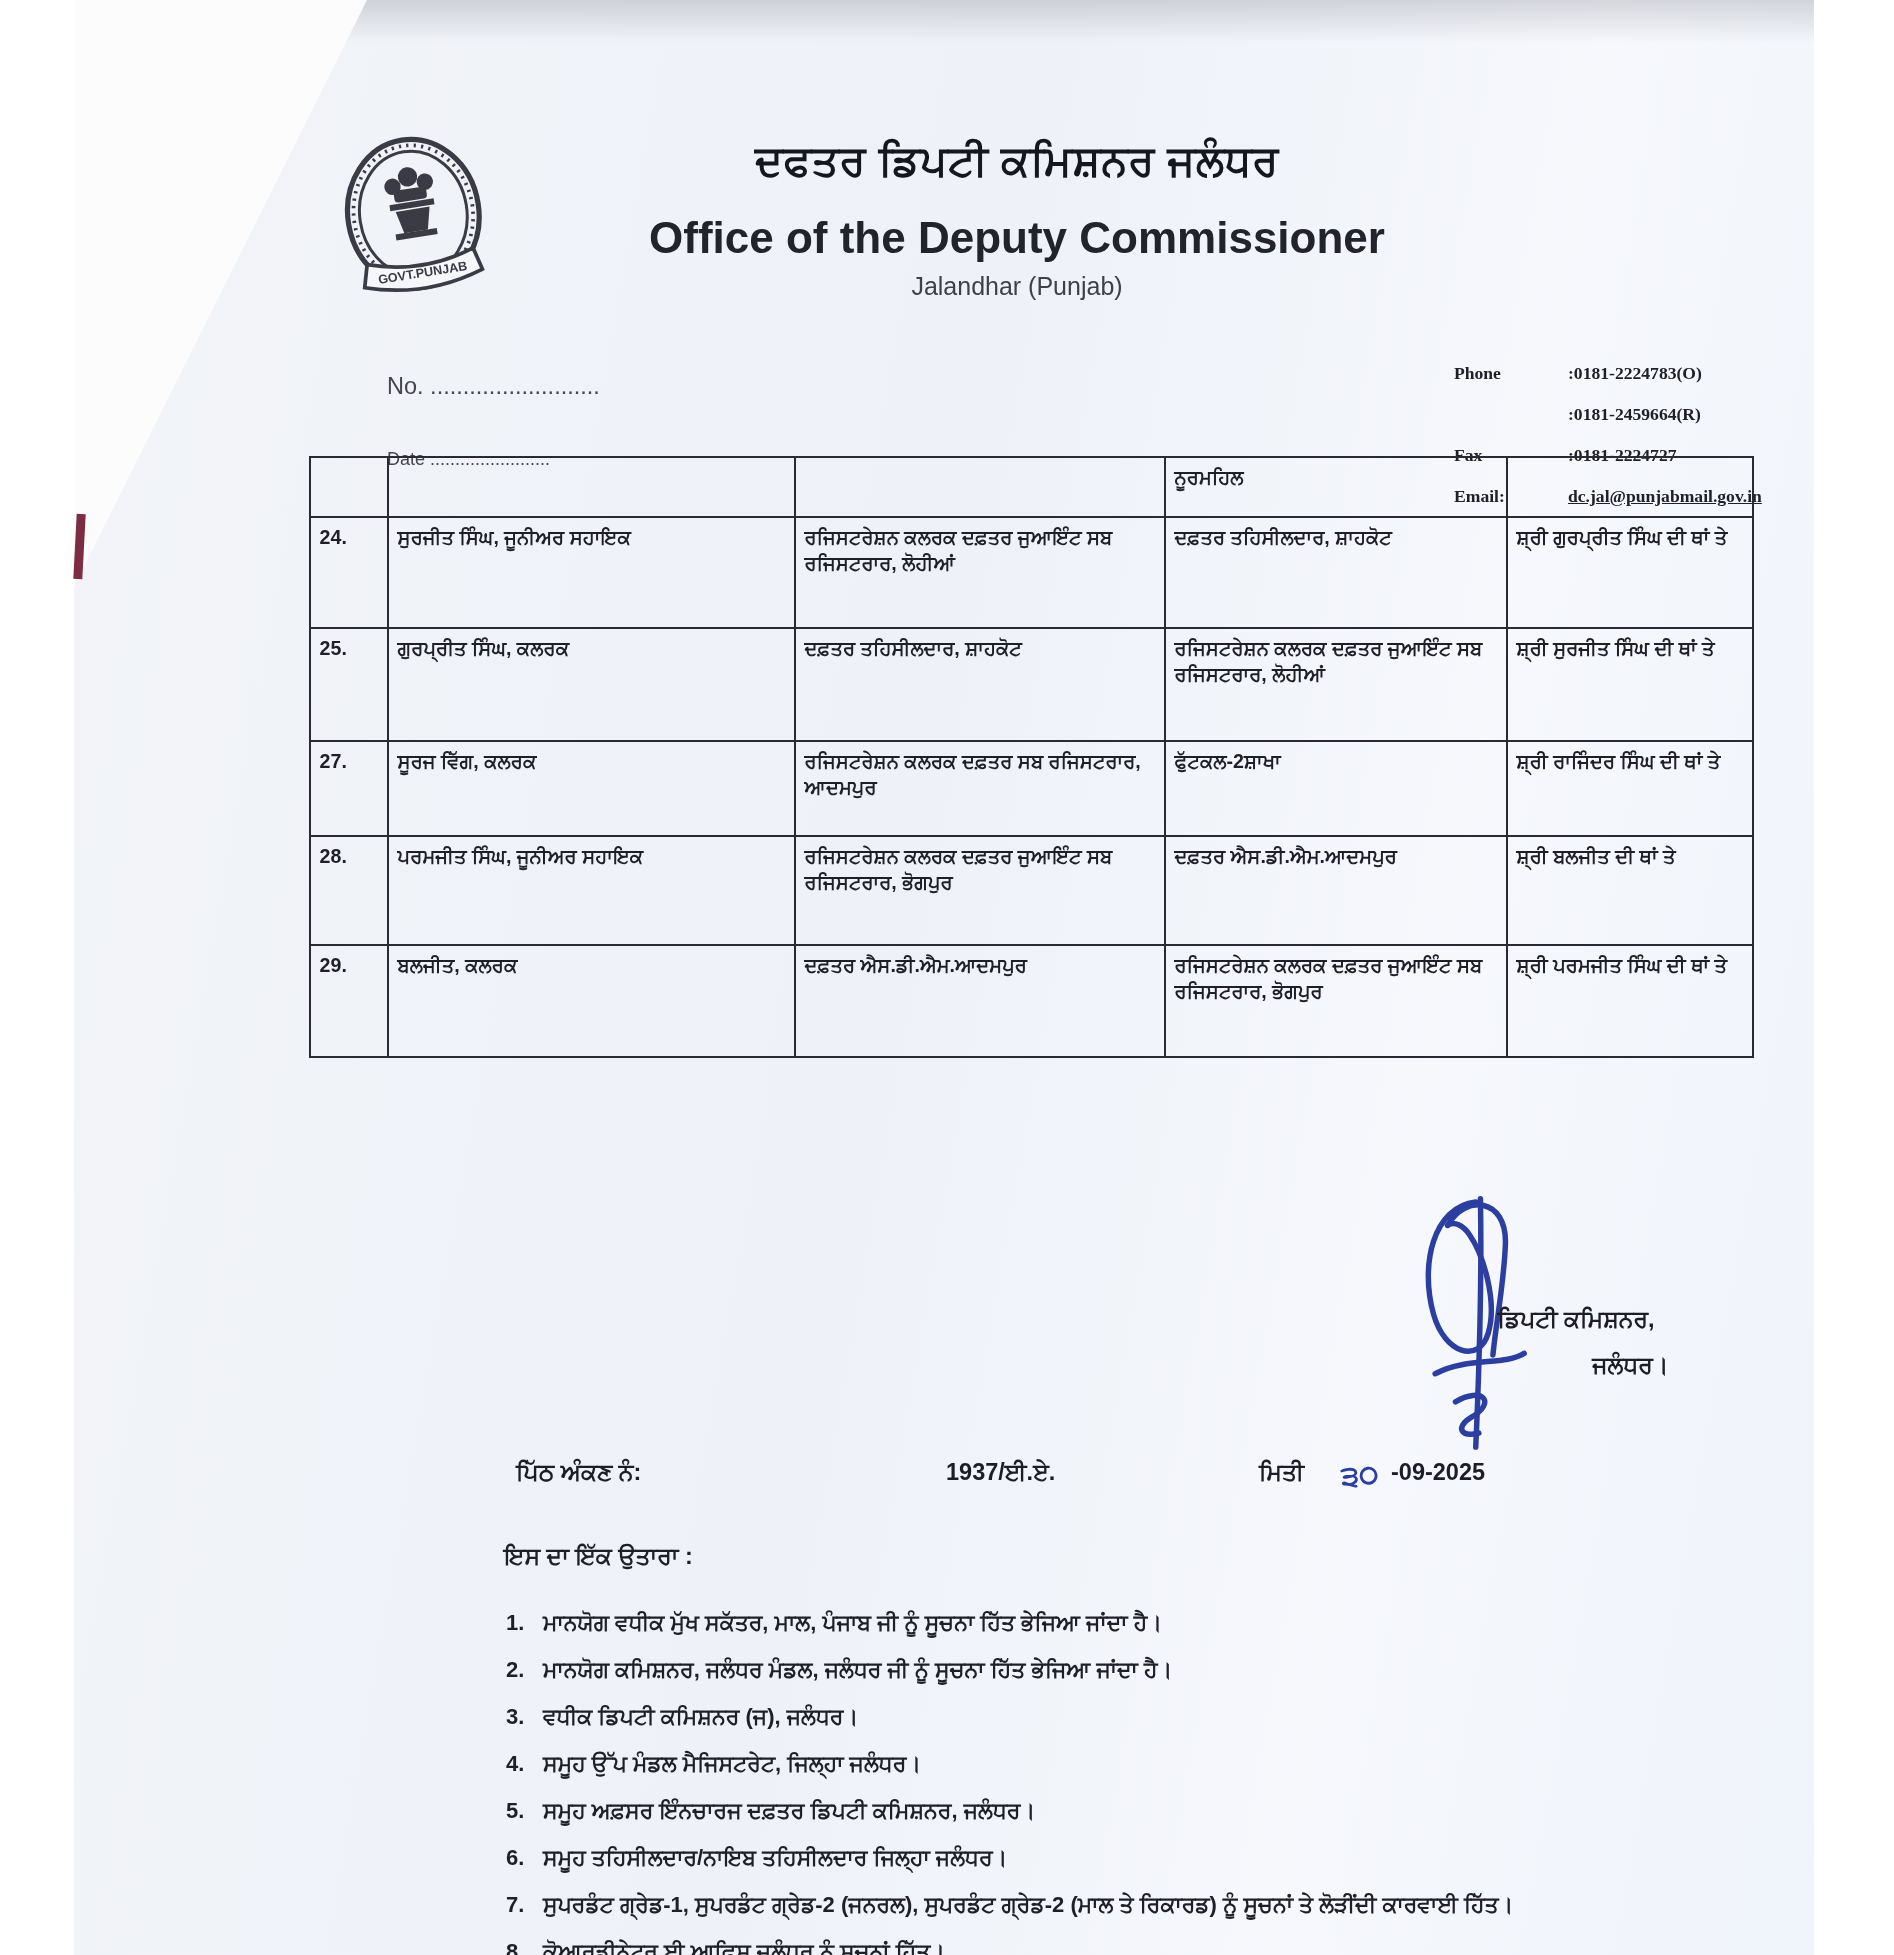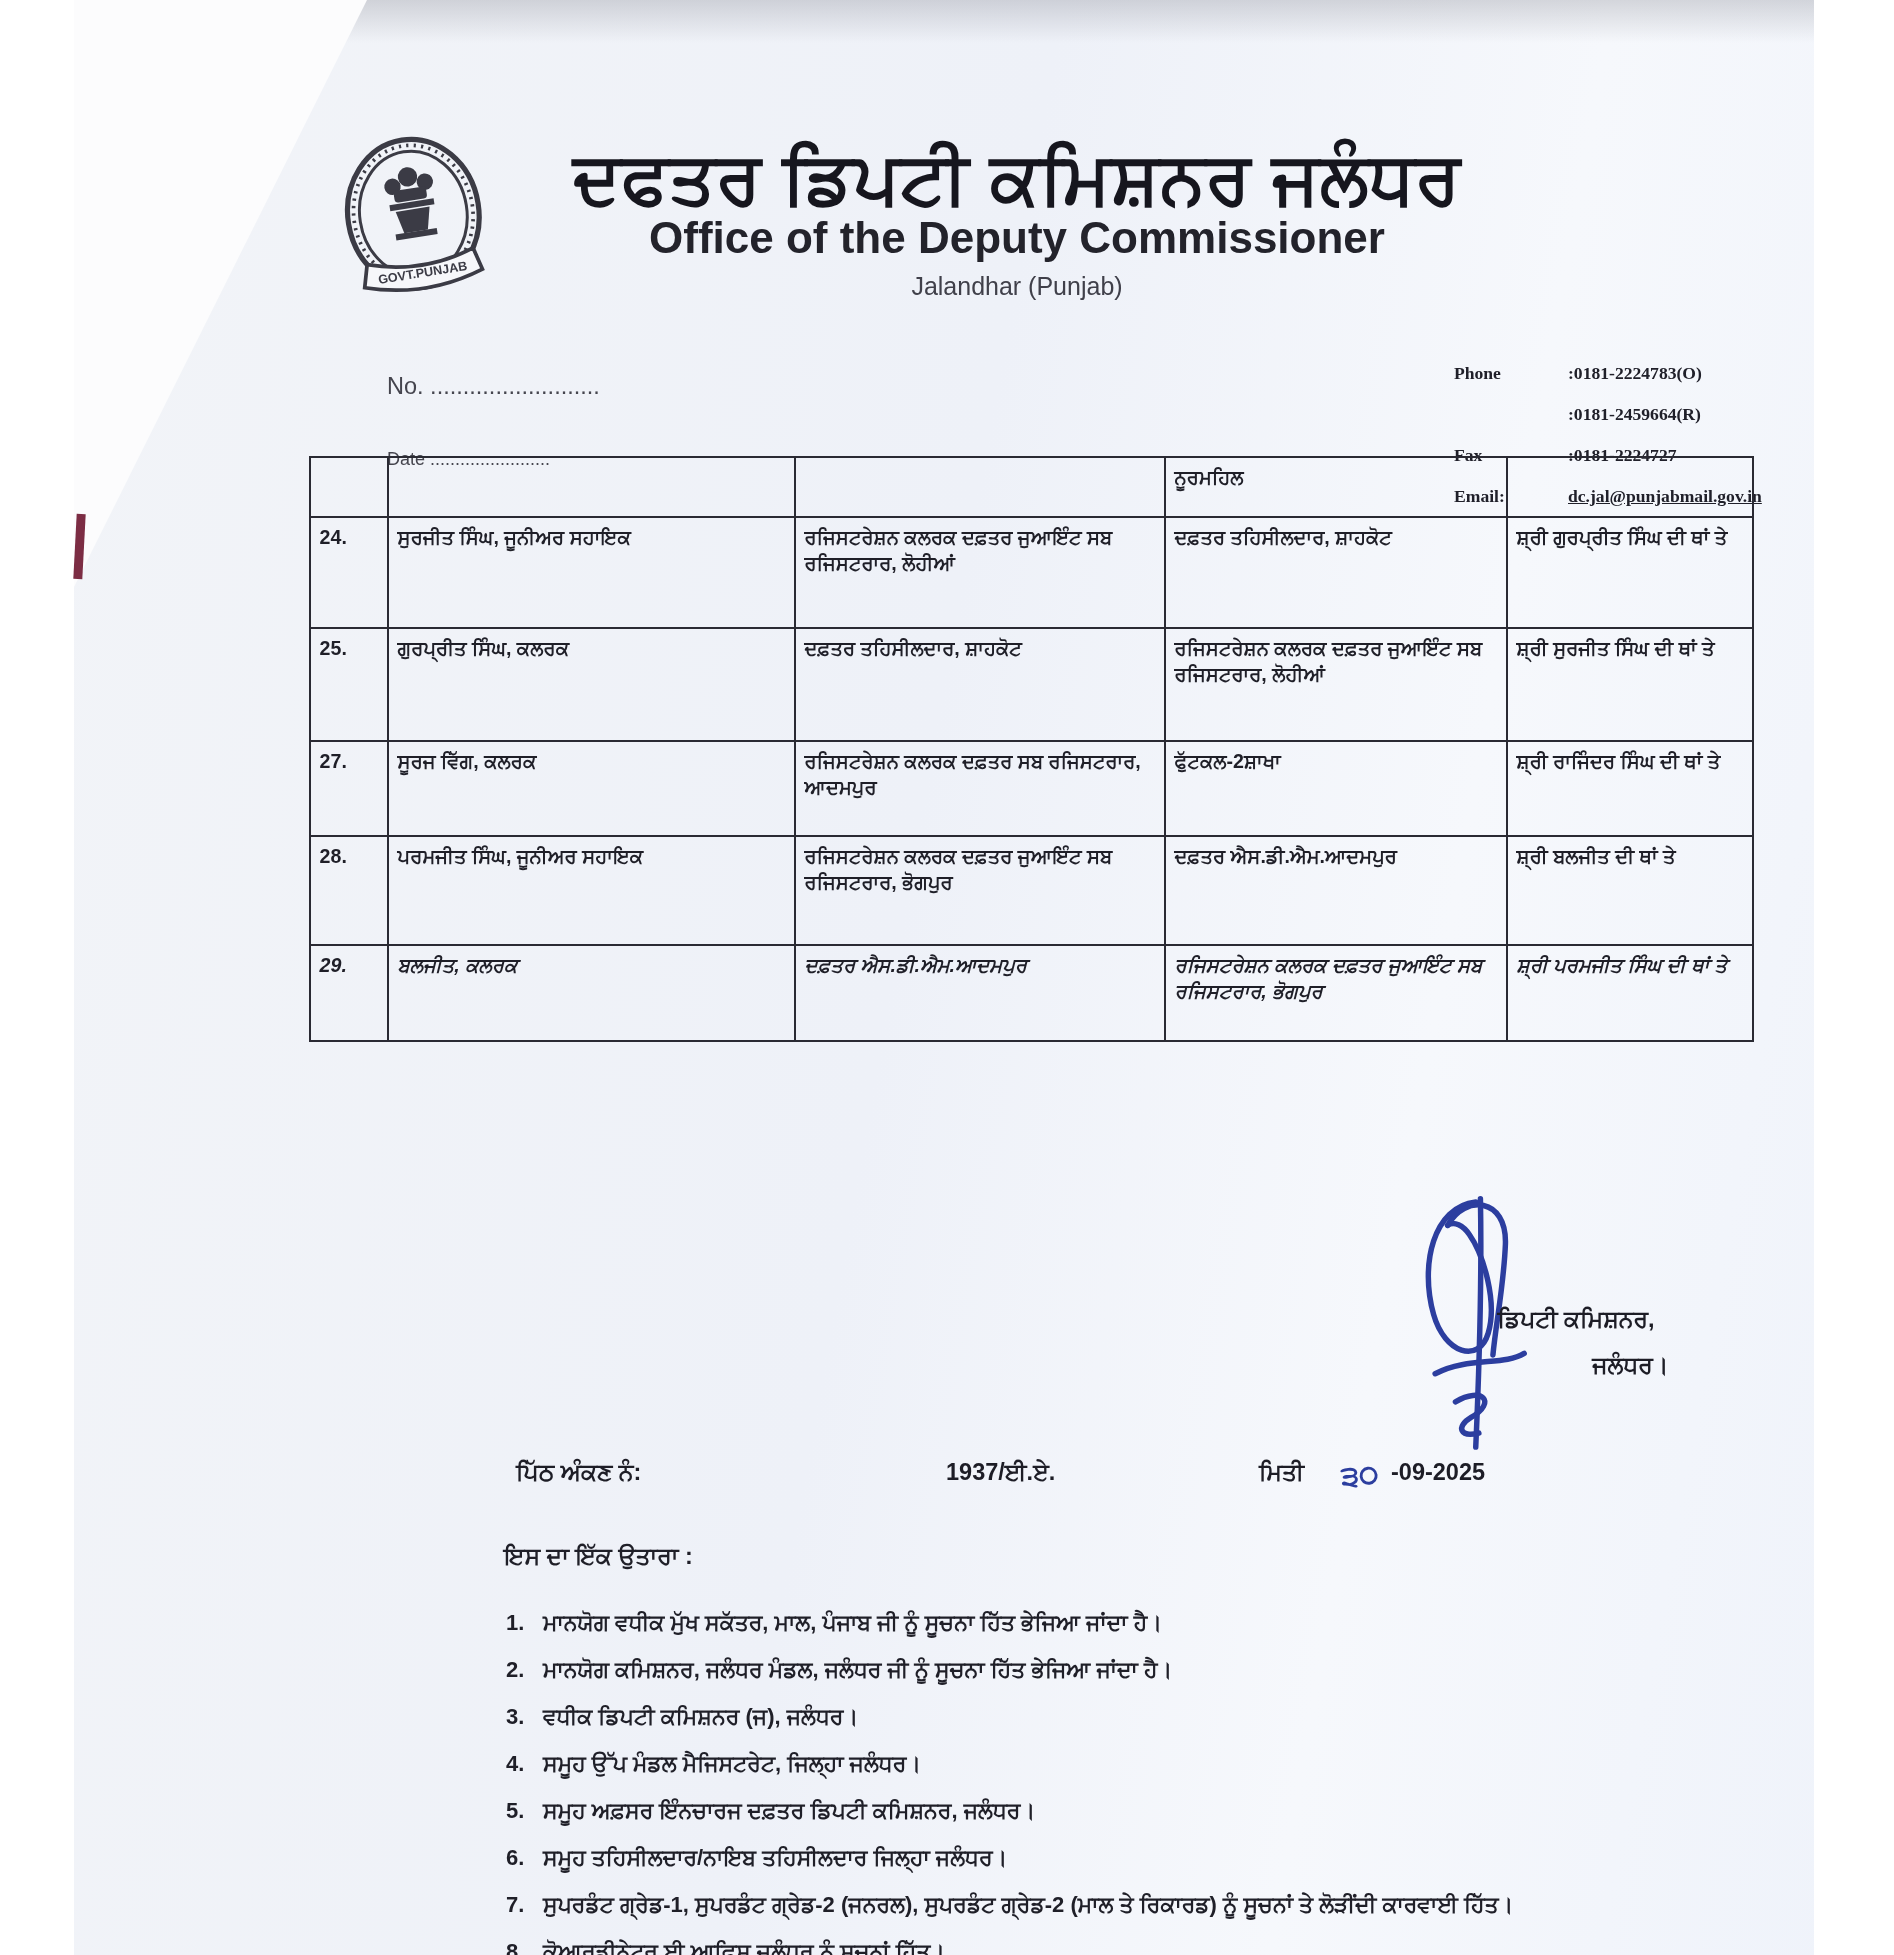--- a/index.html
+++ b/index.html
@@ -13,39 +13,39 @@
   
   .fold-under{position:absolute;left:0;top:0;width:469px;height:665px;
         clip-path:polygon(0 0,375px 0,0 657px);
         background:linear-gradient(117deg,rgba(55,57,70,0) 55%,rgba(55,57,70,.42) 88%,rgba(55,57,70,.10) 100%);}
   .fold-sheet{position:absolute;left:0;top:0;width:391px;height:606px;
         clip-path:polygon(0 0,293px 0,0 587px);
         background:linear-gradient(117deg,#fcfcfd 58%,#ededf1 82%,#d6d7dd 93%,#a7a8b1 99%);}
   .maroon-sliver{position:absolute;left:0.8px;top:514px;width:8.6px;height:65px;background:#7c2d44;transform:rotate(3deg);}
   
   .title-pa{position:absolute;left:278px;top:137px;width:1330px;text-align:center;
-        font-size:72px;font-weight:bold;color:#16161e;letter-spacing:0.8px;}
+        font-size:42px;font-weight:bold;color:#16161e;letter-spacing:0.8px;}
   .title-en{position:absolute;left:278px;top:213px;width:1330px;text-align:center;
         font-size:44px;font-weight:bold;color:#23232b;}
   .subtitle{position:absolute;left:278px;top:272px;width:1330px;text-align:center;
         font-size:25px;color:#40404a;}
   .emblem{position:absolute;left:266px;top:129px;width:149px;height:184px;transform:rotate(-9deg);opacity:.93;}
   .no-line{position:absolute;left:313px;top:373px;font-size:23.5px;color:#45454e;}
   .date-line{position:absolute;left:313px;top:449px;font-size:18px;color:#45454e;}
   .contact{position:absolute;left:1380px;top:363px;display:grid;grid-template-columns:94px auto;
         column-gap:3.9px;row-gap:5.5px;font-family:Liberation Serif, serif;font-size:17.6px;font-weight:bold;color:#20202a;gap:20px;}
   .contact .val{font-weight:bold;}
   .contact .email-val{text-decoration:underline;}
   
   table.transfer{position:absolute;left:235px;top:456px;width:1443px;border-collapse:collapse;
         table-layout:fixed;border:2.3px solid #23232c;}
   table.transfer td{border:2px solid #2a2a33;vertical-align:top;padding:6.3px 8.6px;
         font-size:19.6px;line-height:26px;font-weight:bold;color:#1f1f28;overflow:hidden;}
   tr.r0{height:60px;margin-top:12px;} tr.r1{height:111px;} tr.r2{height:113px;} tr.r3{height:85px;}
-  tr.r4{height:95px;} tr.r5{height:109px;} tr.r6{height:96px;font-style:italic;}
+  tr.r4{height:95px;} tr.r5{height:109px;} tr.r6{height:112px;}
   
   .note{position:absolute;left:205px;top:1175px;width:1521px;display:flex;}
   .note .lbl{width:111px;flex:none;font-size:23.5px;font-weight:bold;}
   .note .txt{flex:1;font-size:23px;font-weight:bold;line-height:48px;padding-left:7.8px;}
   
   .sig-svg{position:absolute;}
   .sig-text{position:absolute;width:274px;text-align:center;font-size:23.5px;font-weight:bold;color:#1d1d26;}
   .sig-text .l2{display:block;margin-left:109px;margin-top:19px;}
   
   .endorse{position:absolute;top:1459px;left:0;width:1740px;height:47px;font-size:23.5px;font-weight:bold;color:#1d1d26;}

